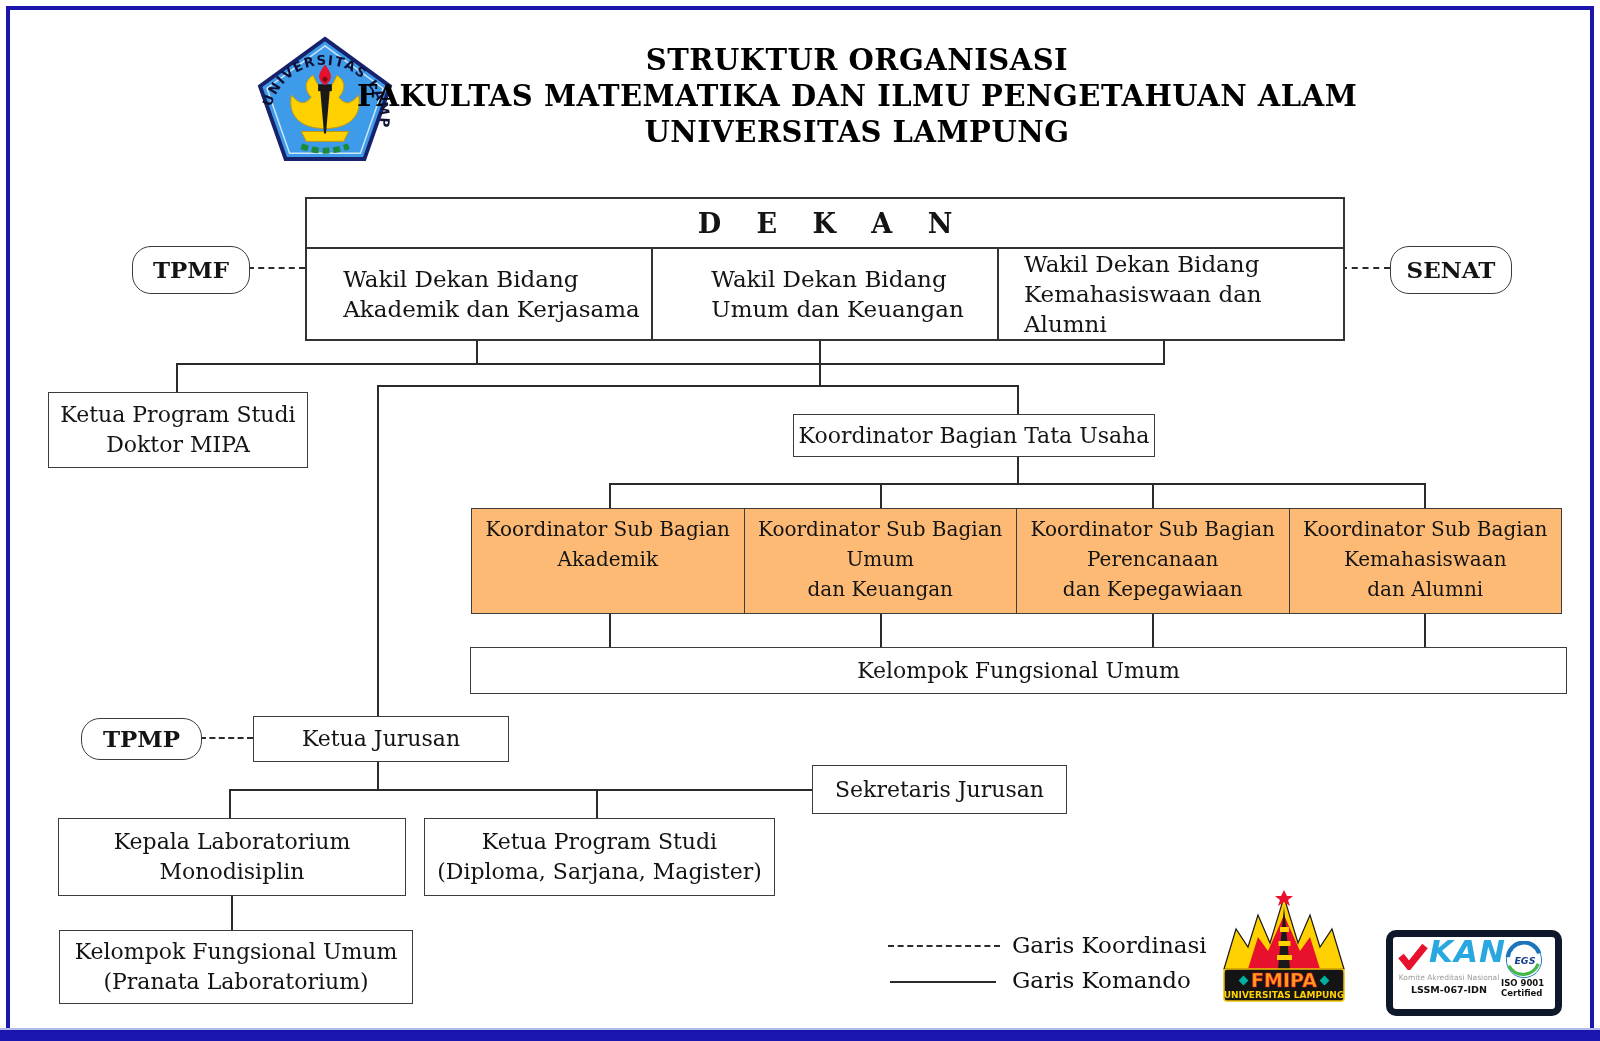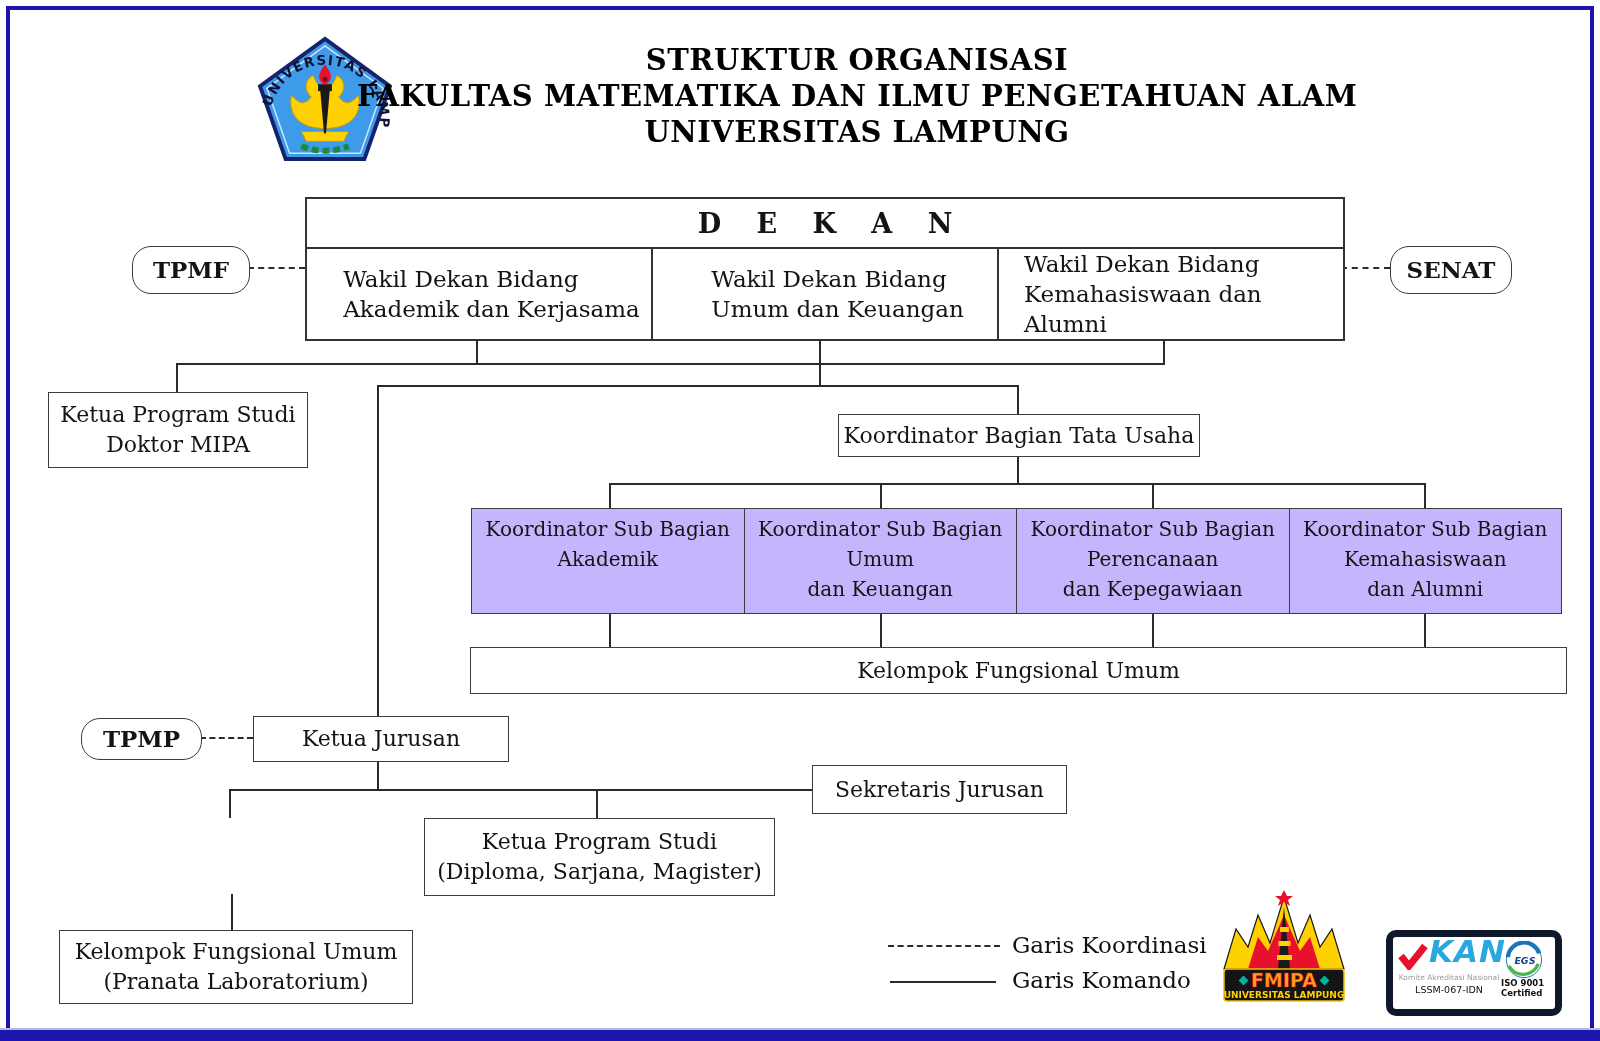--- a/index.html
+++ b/index.html
@@ -24,40 +24,40 @@
          border:2px solid #333;background:#fff;display:flex;flex-direction:column;}
   .dekan-title{height:69px;display:flex;align-items:center;justify-content:center;
                font-weight:bold;font-size:27px;letter-spacing:13px;padding-left:13px;
                border-bottom:2px solid #333;}
   .dekan-row{flex:1;display:flex;}
   .dekan-cell{flex:1;display:flex;align-items:center;justify-content:center;
               white-space:pre-line;font-size:23px;line-height:30px;padding-left:25px;}
   .dekan-cell + .dekan-cell{border-left:2px solid #333;}
   
   .subrow{position:absolute;left:471px;top:508px;width:1089px;height:104px;
-          border:1.5px solid #3c3c3c;background:#c4b5fd;display:flex;}
+          border:1.5px solid #3c3c3c;background:#fdba74;display:flex;}
   .subcell{flex:1;display:flex;align-items:flex-start;justify-content:center;
            padding-top:5px;white-space:pre-line;text-align:center;
            font-size:20px;line-height:30px;}
   .subcell + .subcell{border-left:1.5px solid #3c3c3c;}
   
   .h{position:absolute;height:2px;background:#2b2b2b;}
   .v{position:absolute;width:2px;background:#2b2b2b;}
   .dash{position:absolute;height:0;border-top:2px dashed #2b2b2b;}
   
   .legend-label{position:absolute;font-size:23px;color:#111;white-space:nowrap;}
   
   .kan{position:absolute;left:1386px;top:930px;width:162px;height:72px;background:#fff;
        border:7px solid #0f172a;border-radius:10px;}
   .kan-name{position:absolute;left:36px;top:-4px;font-family:"DejaVu Sans", "Liberation Sans", sans-serif;
             font-weight:bold;font-style:italic;font-size:31px;color:#29a8e0;letter-spacing:1px;}
   .kan-sub{position:absolute;left:4px;top:36px;width:104px;text-align:center;
            font-family:"DejaVu Sans", "Liberation Sans", sans-serif;font-size:7.5px;color:#9b9b9b;white-space:nowrap;}
   .kan-code{position:absolute;left:4px;top:47px;width:104px;text-align:center;
-            font-family:"DejaVu Sans", "Liberation Sans", sans-serif;font-weight:normal;font-size:9.5px;color:#111;}
+            font-family:"DejaVu Sans", "Liberation Sans", sans-serif;font-weight:bold;font-size:9.5px;color:#111;}
   .kan-check{position:absolute;left:5px;top:6px;}
   .kan-egs{position:absolute;left:112px;top:4px;}
   .kan-iso{position:absolute;left:108px;top:41px;width:46px;text-align:left;
            font-family:"DejaVu Sans", "Liberation Sans", sans-serif;font-weight:bold;font-size:8.5px;
            line-height:10px;color:#111;white-space:pre-line;}
 </style>
 </head>
 <body>
 
 <div class="canvas">
@@ -125,21 +125,21 @@
 Kemahasiswaan dan Alumni</div>
     </div>
   </div>
 
   <div class="node bold" style="left:132px;top:246px;width:116px;height:46px;">TPMF</div>
   <div class="node bold" style="left:1390px;top:246px;width:120px;height:46px;">SENAT</div>
 
   <div class="node" style="left:48px;top:392px;width:258px;height:74px;">Ketua Program Studi
 Doktor MIPA</div>
 
-  <div class="node" style="left:838px;top:414px;width:360px;height:41px;">Koordinator Bagian Tata Usaha</div>
+  <div class="node" style="left:793px;top:414px;width:360px;height:41px;">Koordinator Bagian Tata Usaha</div>
 
   <div class="subrow">
     <div class="subcell">Koordinator Sub Bagian
 Akademik</div>
     <div class="subcell">Koordinator Sub Bagian
 Umum
 dan Keuangan</div>
     <div class="subcell">Koordinator Sub Bagian
 Perencanaan
 dan Kepegawiaan</div>
@@ -147,20 +147,22 @@
 Kemahasiswaan
 dan Alumni</div>
   </div>
 
   <div class="node" style="left:470px;top:647px;width:1095px;height:45px;">Kelompok Fungsional Umum</div>
 
   <div class="node bold" style="left:81px;top:718px;width:119px;height:40px;">TPMP</div>
   <div class="node" style="left:812px;top:765px;width:253px;height:47px;">Sekretaris Jurusan</div>
   <div class="node" style="left:253px;top:716px;width:254px;height:44px;">Ketua Jurusan</div>
 
+  <div class="node" style="left:58px;top:818px;width:346px;height:76px;">Kepala Laboratorium
+Monodisiplin</div>
   <div class="node" style="left:424px;top:818px;width:349px;height:76px;">Ketua Program Studi
 (Diploma, Sarjana, Magister)</div>
   <div class="node" style="left:59px;top:930px;width:352px;height:72px;">Kelompok Fungsional Umum
 (Pranata Laboratorium)</div>
 
   <div class="dash" style="left:888px;top:945px;width:112px;"></div>
   <div class="legend-label" style="left:1012px;top:932px;">Garis Koordinasi</div>
   <div class="h" style="left:890px;top:981px;width:106px;"></div>
   <div class="legend-label" style="left:1012px;top:967px;">Garis Komando</div>
 

